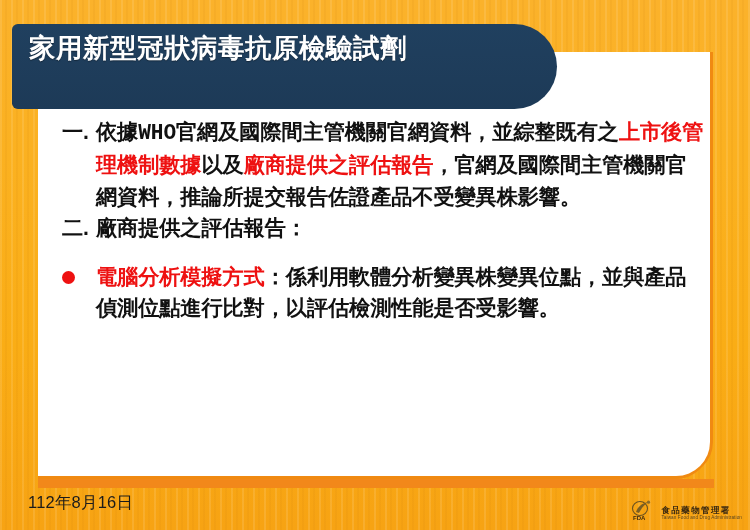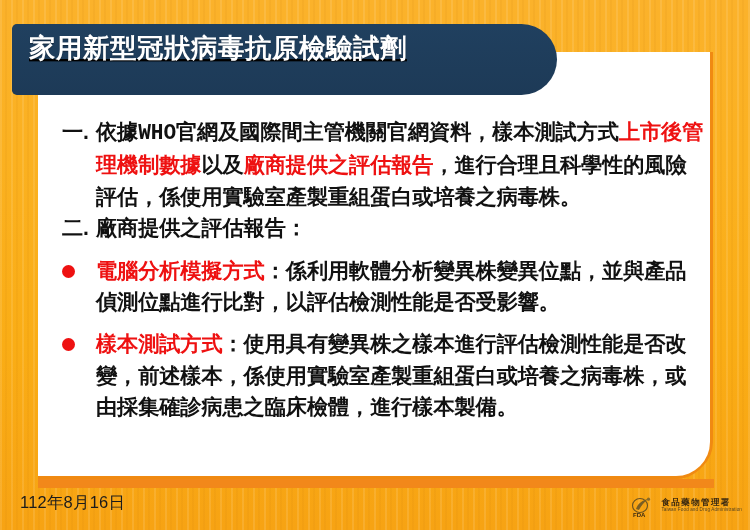--- a/index.html
+++ b/index.html
@@ -42,25 +42,24 @@
     position:absolute;
     left:38px; top:479px;
     width:676px; height:9px;
     background:#F2881A;
   }
 
   
   #title-block {
     position:absolute;
     left:12px; top:24px;
-    width:545px; height:71px;
+    width:545px; height:85px;
     background:linear-gradient(180deg,#20405F 0%, #1D3A57 100%);
     border-radius:6px 44px 44px 6px;
     padding:4px 0 0 17px;
-    text-decoration:underline;
   }
   .title-line {
     color:#FFFFFF;
     font-size:26.5px;
     font-weight:bold;
     line-height:40px;
     letter-spacing:0.5px;
     white-space:nowrap;
     text-shadow:0 1px 1px rgba(0,0,0,0.35);
   }
@@ -80,51 +79,51 @@
 
   .num-item { display:flex; align-items:flex-start; }
   .num-marker {
     flex:0 0 auto;
     width:34px;
     text-align:left;
     white-space:nowrap;
   }
   .num-text { flex:1 1 auto; }
 
-  .bullet-item { display:flex; align-items:flex-start; margin-top:11px; }
+  .bullet-item { display:flex; align-items:flex-start; margin-top:17px; }
   .bullet-dot-wrap {
     flex:0 0 auto;
     width:34px;
     display:flex; align-items:flex-start;
     padding-top:10px;
   }
   .bullet-dot {
     width:13px; height:13px;
     border-radius:50%;
     background:#EE1111;
   }
   .bullet-text { flex:1 1 auto; }
 
   .red { color:#EE1111; }
   .latin { font-family:Liberation Mono, monospace; font-weight:bold; }
 
   
   #footer-date {
     position:absolute;
-    left:20px; top:492px;
+    left:28px; top:492px;
     font-size:16.5px;
     color:#1B1B1B;
     letter-spacing:0.2px;
   }
 
   #logo {
     position:absolute;
     right:8px; top:497px;
     height:24px;
-    display:flex; align-items:flex-start;
+    display:flex; align-items:flex-end;
     gap:4px;
   }
   #logo-mark {
     position:relative;
     width:26px; height:21px;
     flex:0 0 auto;
   }
   #logo-text { display:flex; flex-direction:column; justify-content:center; }
   #logo-cn {
     font-size:8.5px; font-weight:bold; color:#3C2A10;
@@ -145,41 +144,35 @@
   <div id="divider-bar"></div>
 
   <div id="title-block">
     <div class="title-line">家用新型冠狀病毒抗原檢驗試劑</div>
   </div>
 
   <div id="body">
 
     <div class="num-item">
       <span class="num-marker">一.</span>
-      <span class="num-text"><span>依據</span><span class=" latin">WHO</span><span>官網及國際間主管機關官網資料，樣本測試方式</span><span class="red">上市後管理機制數據</span><span>以及</span><span class="red">廠商提供之評估報告</span><span>，進行合理且科學性的風險評估，係使用實驗室產製重組蛋白或培養之病毒株。</span></span>
+      <span class="num-text"><span>依據</span><span class=" latin">WHO</span><span>官網及國際間主管機關官網資料，並綜整既有之</span><span class="red">上市後管理機制數據</span><span>以及</span><span class="red">廠商提供之評估報告</span><span>，官網及國際間主管機關官網資料，推論所提交報告佐證產品不受變異株影響。</span></span>
     </div>
 
     <div class="num-item">
       <span class="num-marker">二.</span>
       <span class="num-text"><span>廠商提供之評估報告：</span></span>
     </div>
 
     <div class="bullet-item">
       <span class="bullet-dot-wrap">
           <span class="bullet-dot"></span>
         </span>
       <span class="bullet-text"><span class="red">電腦分析模擬方式</span><span>：係利用軟體分析變異株變異位點，並與產品偵測位點進行比對，以評估檢測性能是否受影響。</span></span>
     </div>
 
-    <div class="bullet-item">
-      <span class="bullet-dot-wrap">
-          <span class="bullet-dot"></span>
-        </span>
-      <span class="bullet-text"><span class="red">樣本測試方式</span><span>：使用具有變異株之樣本進行評估檢測性能是否改變，前述樣本，係使用實驗室產製重組蛋白或培養之病毒株，或由採集確診病患之臨床檢體，進行樣本製備。</span></span>
-    </div>
 
   </div>
 
   <div id="footer-date">112年8月16日</div>
 
   <div id="logo">
     <div id="logo-mark">
       <svg width="26" height="21" viewBox="0 0 26 21">
         <ellipse cx="9" cy="8.5" rx="7.5" ry="7" fill="none" stroke="#6B5220" stroke-width="1.1"></ellipse>
         <path d="M5 12 C7 6, 12 3, 17 2 C13 5, 10 9, 8 13 Z" fill="#7A5E23"></path>

